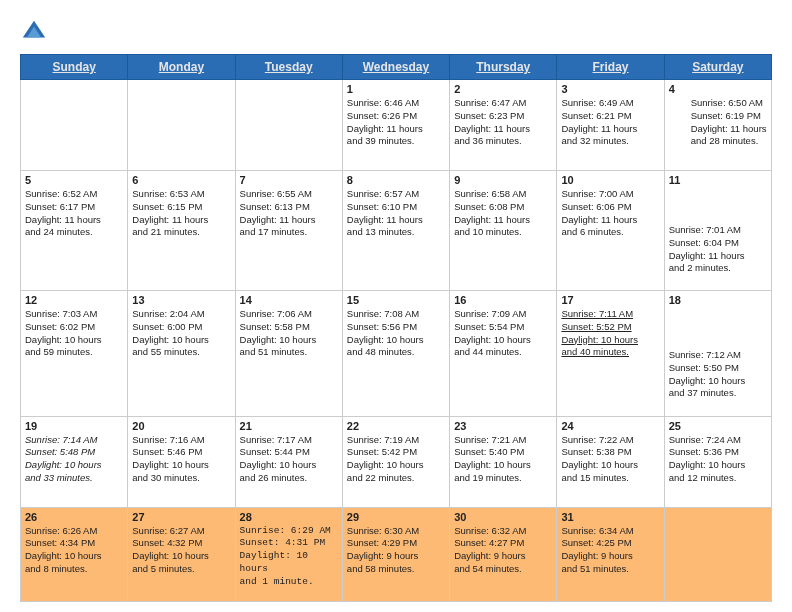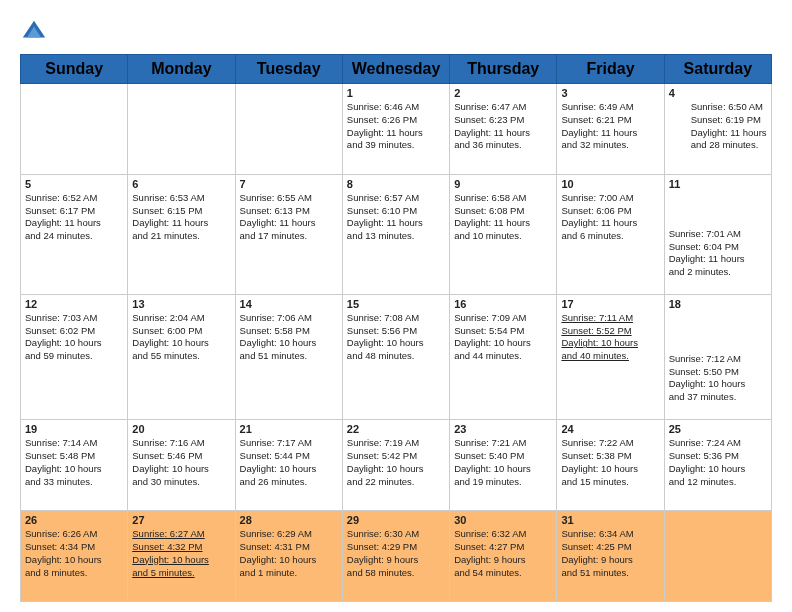--- a/index.html
+++ b/index.html
@@ -62,26 +62,27 @@
     }
     .calendar {
       flex: 1;
       border: 1px solid #ccc;
       border-collapse: collapse;
       width: 100%;
       table-layout: fixed;
     }
     .calendar th {
       background: #2a6db5;
-      color: #000000;
+      color: #e5e5e5;
       text-align: center;
-      font-size: 16px;
+      font-size: 12px;
       font-weight: bold;
       padding: 5px 2px;
       border: 1px solid #1a5a9a;
+      text-decoration: underline;
     }
     .calendar td {
       vertical-align: top;
       border: 1px solid #ccc;
       padding: 3px 4px;
       font-size: 9.5px;
       color: #222;
       height: 82px;
       background: #fff;
     }
@@ -266,21 +267,21 @@
             <span class="day-num">18</span>
             <div class="cell-content" style="white-space: pre-line; margin-top: 43px;">Sunrise: 7:12 AM
 Sunset: 5:50 PM
 Daylight: 10 hours
 and 37 minutes.</div>
           </td>
         </tr>
         <tr>
           <td>
             <span class="day-num">19</span>
-            <div class="cell-content" style="white-space: pre-line;">Sunrise: 7:14 AM
+            <div class="cell-content" style="white-space: pre-line; font-style: italic;">Sunrise: 7:14 AM
 Sunset: 5:48 PM
 Daylight: 10 hours
 and 33 minutes.</div>
           </td>
           <td>
             <span class="day-num">20</span>
             <div class="cell-content" style="white-space: pre-line;">Sunrise: 7:16 AM
 Sunset: 5:46 PM
 Daylight: 10 hours
 and 30 minutes.</div>
@@ -324,28 +325,28 @@
         <tr>
           <td>
             <span class="day-num">26</span>
             <div class="cell-content" style="white-space: pre-line;">Sunrise: 6:26 AM
 Sunset: 4:34 PM
 Daylight: 10 hours
 and 8 minutes.</div>
           </td>
           <td>
             <span class="day-num">27</span>
-            <div class="cell-content" style="white-space: pre-line; text-decoration: underline;">Sunrise: 6:27 AM
+            <div class="cell-content" style="white-space: pre-line;">Sunrise: 6:27 AM
 Sunset: 4:32 PM
 Daylight: 10 hours
 and 5 minutes.</div>
           </td>
           <td>
             <span class="day-num">28</span>
-            <div class="cell-content" style="white-space: pre-line;">Sunrise: 6:29 AM
+            <div class="cell-content" style="white-space: pre-line; font-family: Liberation Mono, monospace;">Sunrise: 6:29 AM
 Sunset: 4:31 PM
 Daylight: 10 hours
 and 1 minute.</div>
           </td>
           <td>
             <span class="day-num">29</span>
             <div class="cell-content" style="white-space: pre-line;">Sunrise: 6:30 AM
 Sunset: 4:29 PM
 Daylight: 9 hours
 and 58 minutes.</div>

